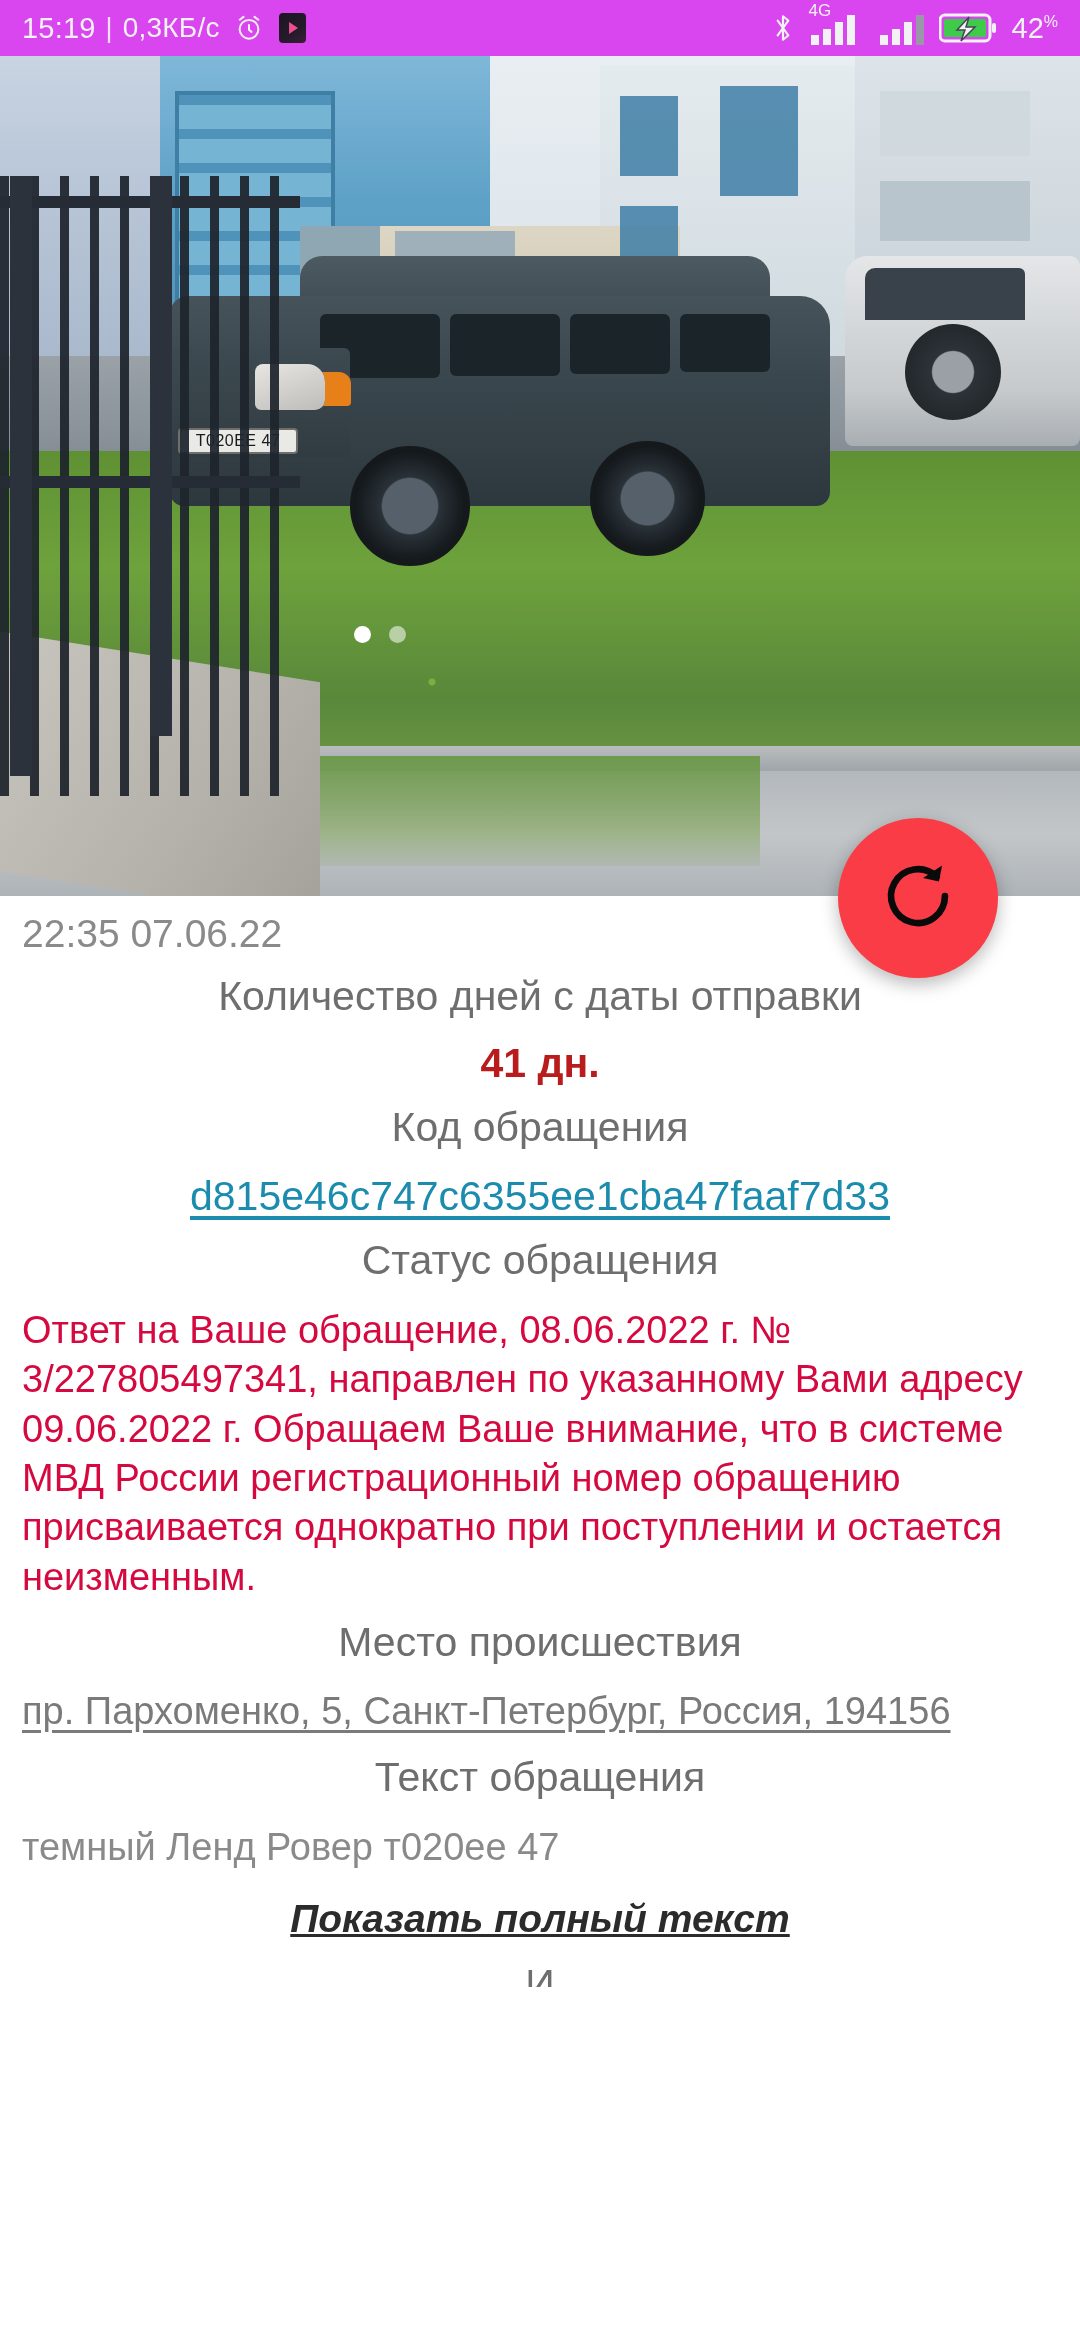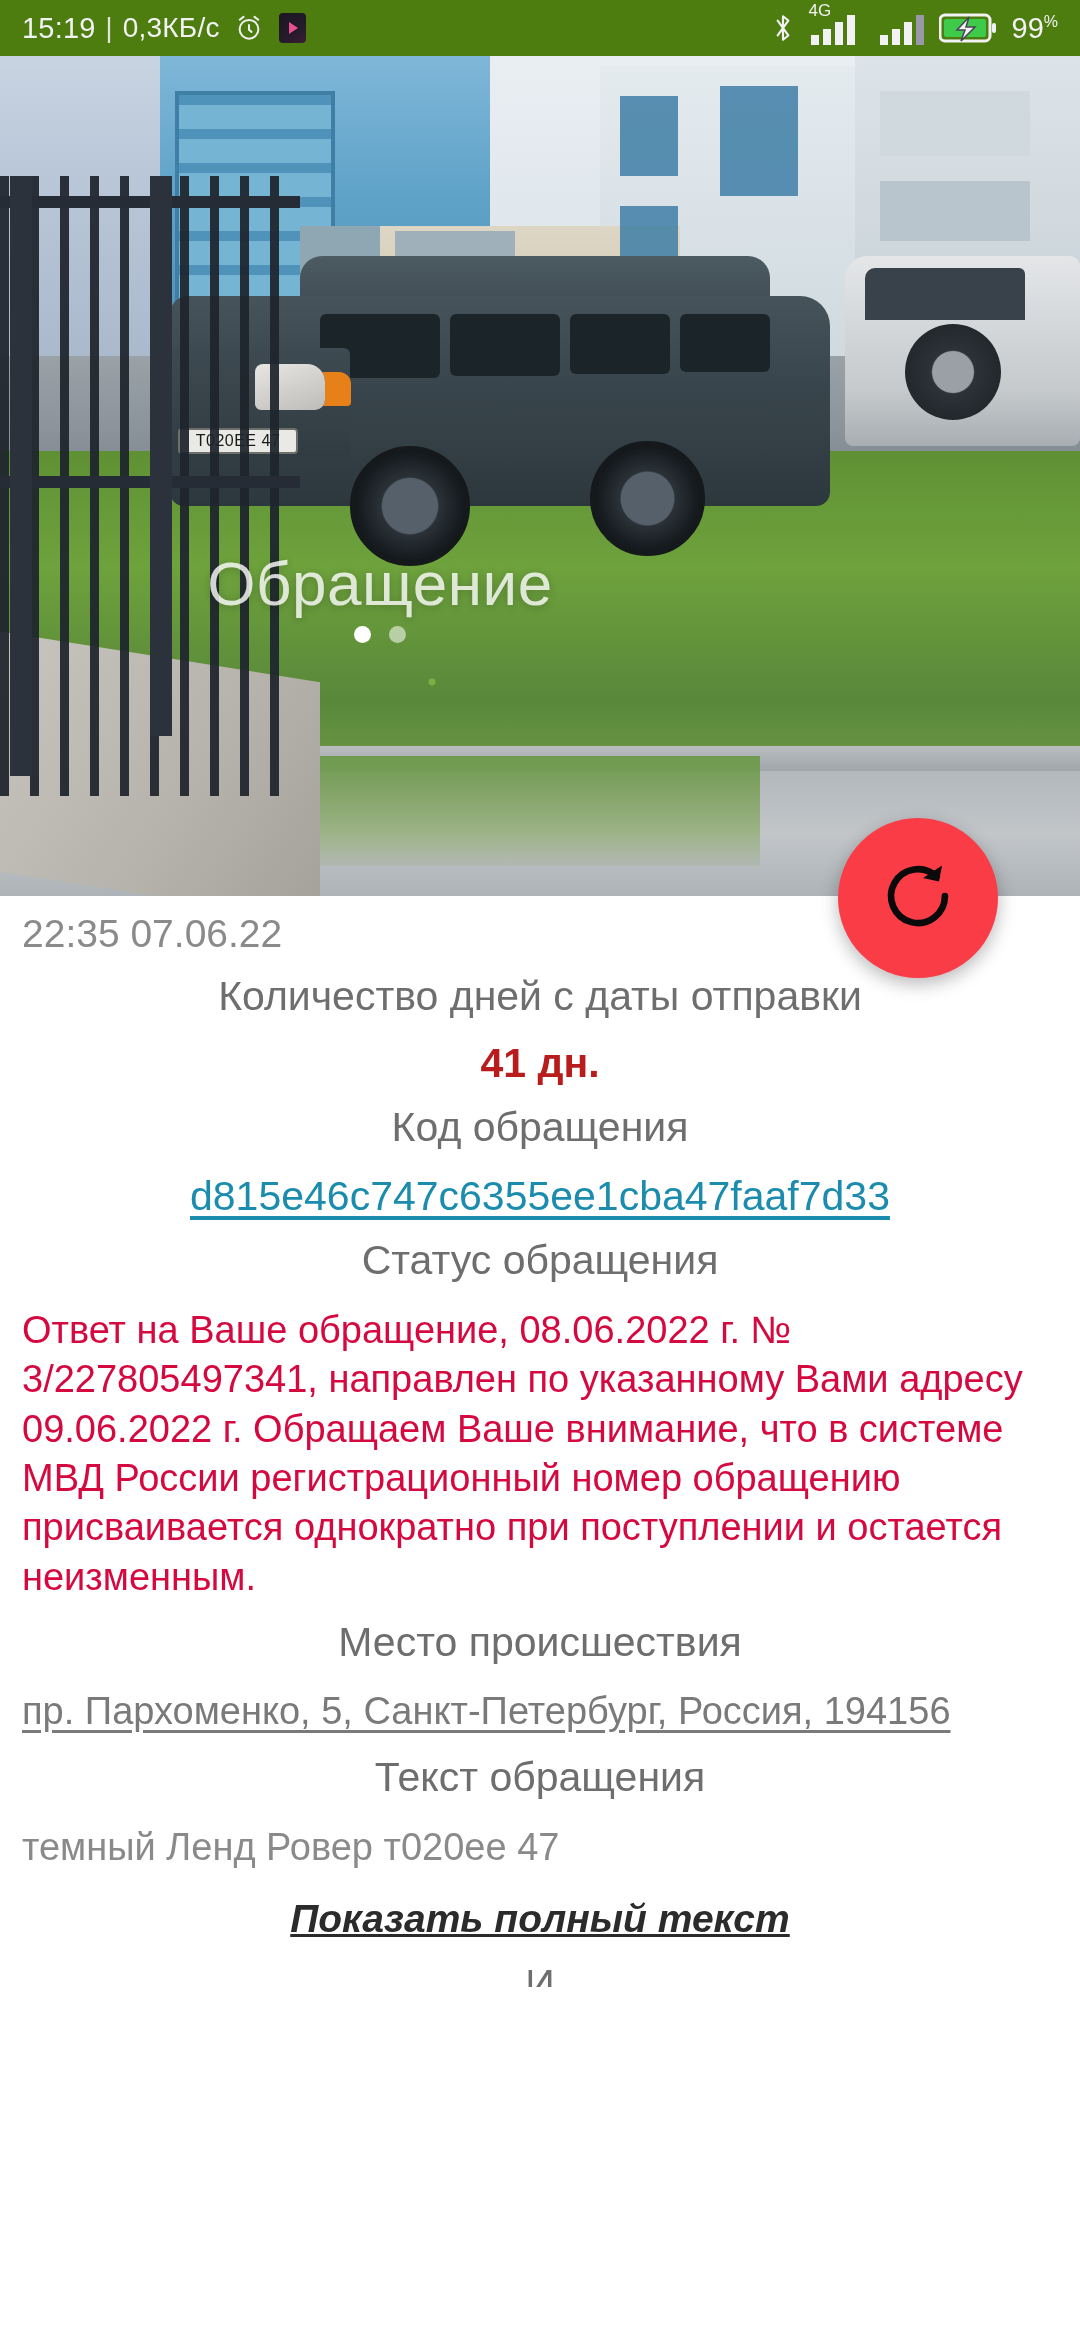--- a/index.html
+++ b/index.html
@@ -7,21 +7,21 @@
     width:1080px; height:2340px;
     background:#ffffff;
     font-family:"Liberation Sans", sans-serif;
     overflow:hidden;
   }
 
   
   .statusbar{
     position:relative;
     height:56px; width:1080px;
-    background:#4d7c0f;
+    background:#d946ef;
     display:flex; align-items:center;
     padding:17px 22px;
     color:#f2f2f4;
   }
   .sb-left{ display:flex; align-items:center; gap:9px; font-size:28px; letter-spacing:.2px; }
   .sb-time{ font-size:29px; }
   .sb-sep{ font-size:27px; opacity:.9; padding:0 1px; }
   .sb-net{ font-size:28px; }
   .sb-alarm{ width:30px; height:30px; position:relative; display:inline-block; margin-left:5px; }
   .sb-alarm svg{ display:block; }
@@ -349,21 +349,21 @@
 
     <span>
       <svg class="ico" width="58" height="32" viewBox="0 0 58 32">
         <rect x="1" y="3" width="50" height="26" rx="5" fill="none" stroke="#f2f2f4" stroke-width="3"></rect>
         <rect x="5" y="7" width="42" height="18" rx="2" fill="#3ecb4a"></rect>
         <path d="M30 5 L18 18 H26 L22 29 L36 15 H27 Z" fill="#f2f2f4" stroke="#474459" stroke-width="1.5"></path>
         <rect x="53" y="11" width="4" height="10" rx="2" fill="#f2f2f4"></rect>
       </svg>
     </span>
 
-    <span class="sb-batt-pct"><span>99</span><sup>%</sup></span>
+    <span class="sb-batt-pct"><span>42</span><sup>%</sup></span>
   </div>
 </div>
 
 <div class="photo">
   <div class="ph-sky"></div>
   <div class="ph-bldg"></div>
   <div class="ph-bldg-left"></div>
   <div class="ph-stairs"></div>
   <div class="ph-bldg2"></div>
   <div class="ph-bldg3"></div>
@@ -401,21 +401,20 @@
     <div class="car-wheel" style="left:200px;top:190px;width:120px;height:120px;"></div>
     <div class="car-wheel" style="left:440px;top:185px;width:115px;height:115px;"></div>
   </div>
 
   <div class="ph-fence"></div>
   <div class="ph-fence-rail" style="top:140px;"></div>
   <div class="ph-fence-rail" style="top:420px;"></div>
   <div class="ph-post" style="left:150px;top:120px;height:560px;"></div>
   <div class="ph-post" style="left:10px;top:120px;height:600px;"></div>
 
-  <div class="ph-title">Обращение</div>
 
   <div class="ph-dots">
     <span class="dot on"></span>
     <span class="dot"></span>
   </div>
 </div>
 
 <div class="fab">
   <span>
     <svg width="76" height="76" viewBox="0 0 24 24" fill="none" stroke="#0a0a0a" stroke-width="2.1" stroke-linecap="round">

